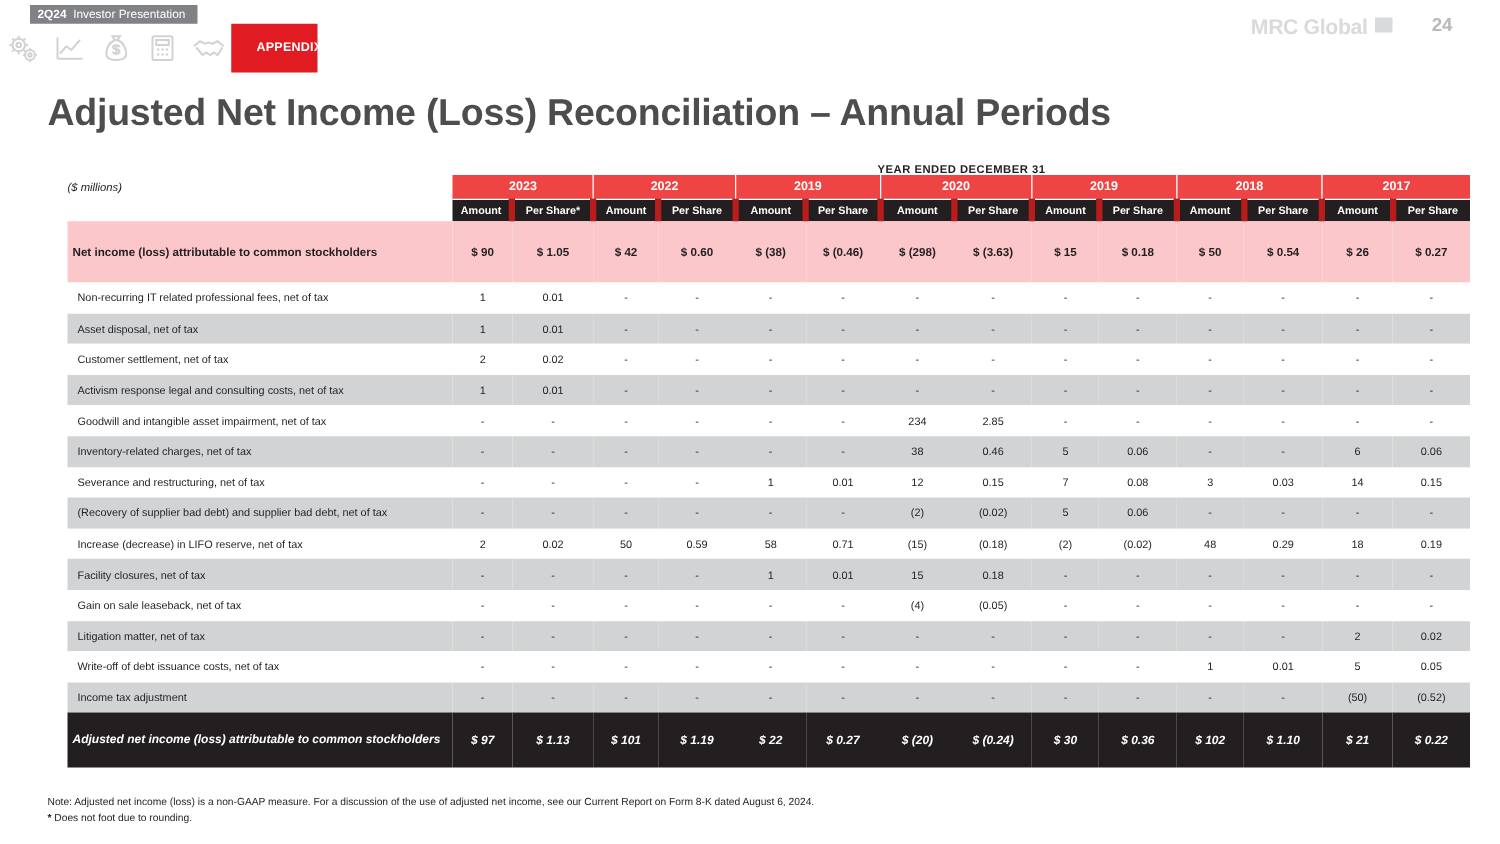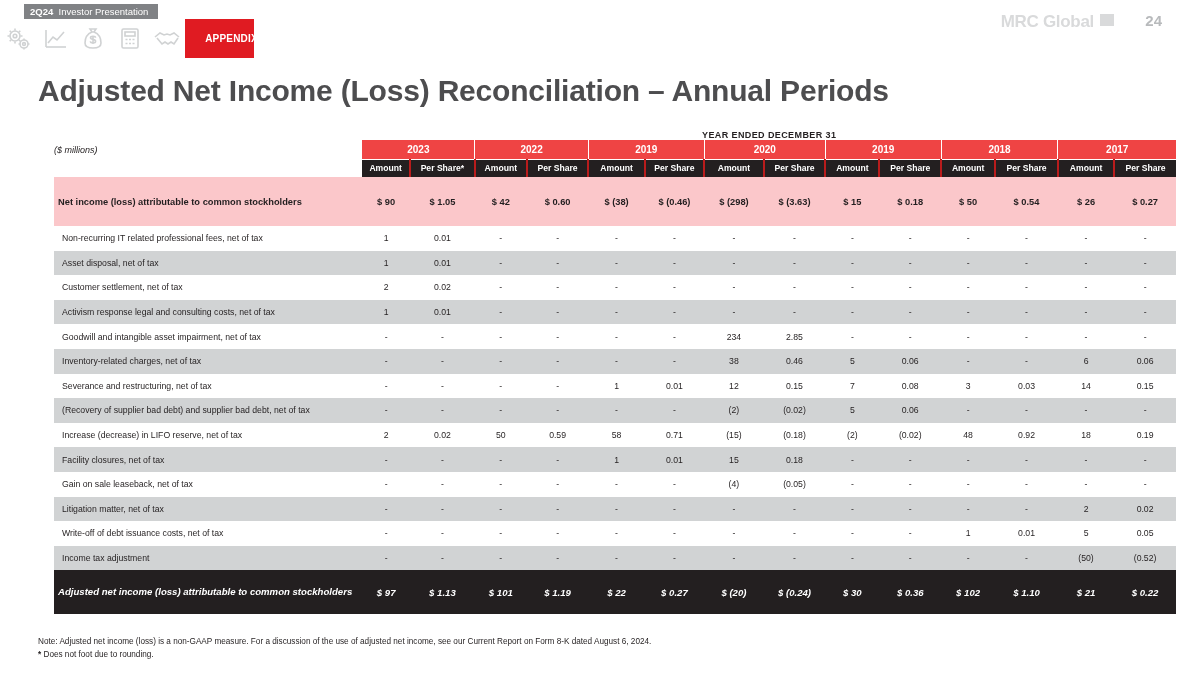--- a/index.html
+++ b/index.html
@@ -128,21 +128,21 @@
     border-right: 1px solid #ffffff;
   }
   .yr:last-child { border-right: none; }
   .sub {
     background: #231f20;
     color: #ffffff;
     text-align: center;
     font-size: 8.6px;
     font-weight: bold;
     height: 18px;
-    border-right: 2px solid #b91c1c;
+    border-right: 5px solid #b91c1c;
     border-top: 1px solid #ffffff;
   }
   .sub:last-child { border-right: none; }
 
   tr.pink td {
     background: #fbc7ca;
     height: 49px;
     font-size: 9.3px;
     font-weight: bold;
   }
@@ -453,21 +453,21 @@
           <td class="num">0.02</td>
           <td class="num">50</td>
           <td class="num">0.59</td>
           <td class="num">58</td>
           <td class="num">0.71</td>
           <td class="num">(15)</td>
           <td class="num">(0.18)</td>
           <td class="num">(2)</td>
           <td class="num">(0.02)</td>
           <td class="num">48</td>
-          <td class="num">0.92</td>
+          <td class="num">0.29</td>
           <td class="num">18</td>
           <td class="num">0.19</td>
         </tr>
         <tr class="r alt">
           <td class="lbl">Facility closures, net of tax</td>
           <td class="num">-</td>
           <td class="num">-</td>
           <td class="num">-</td>
           <td class="num">-</td>
           <td class="num">1</td>

